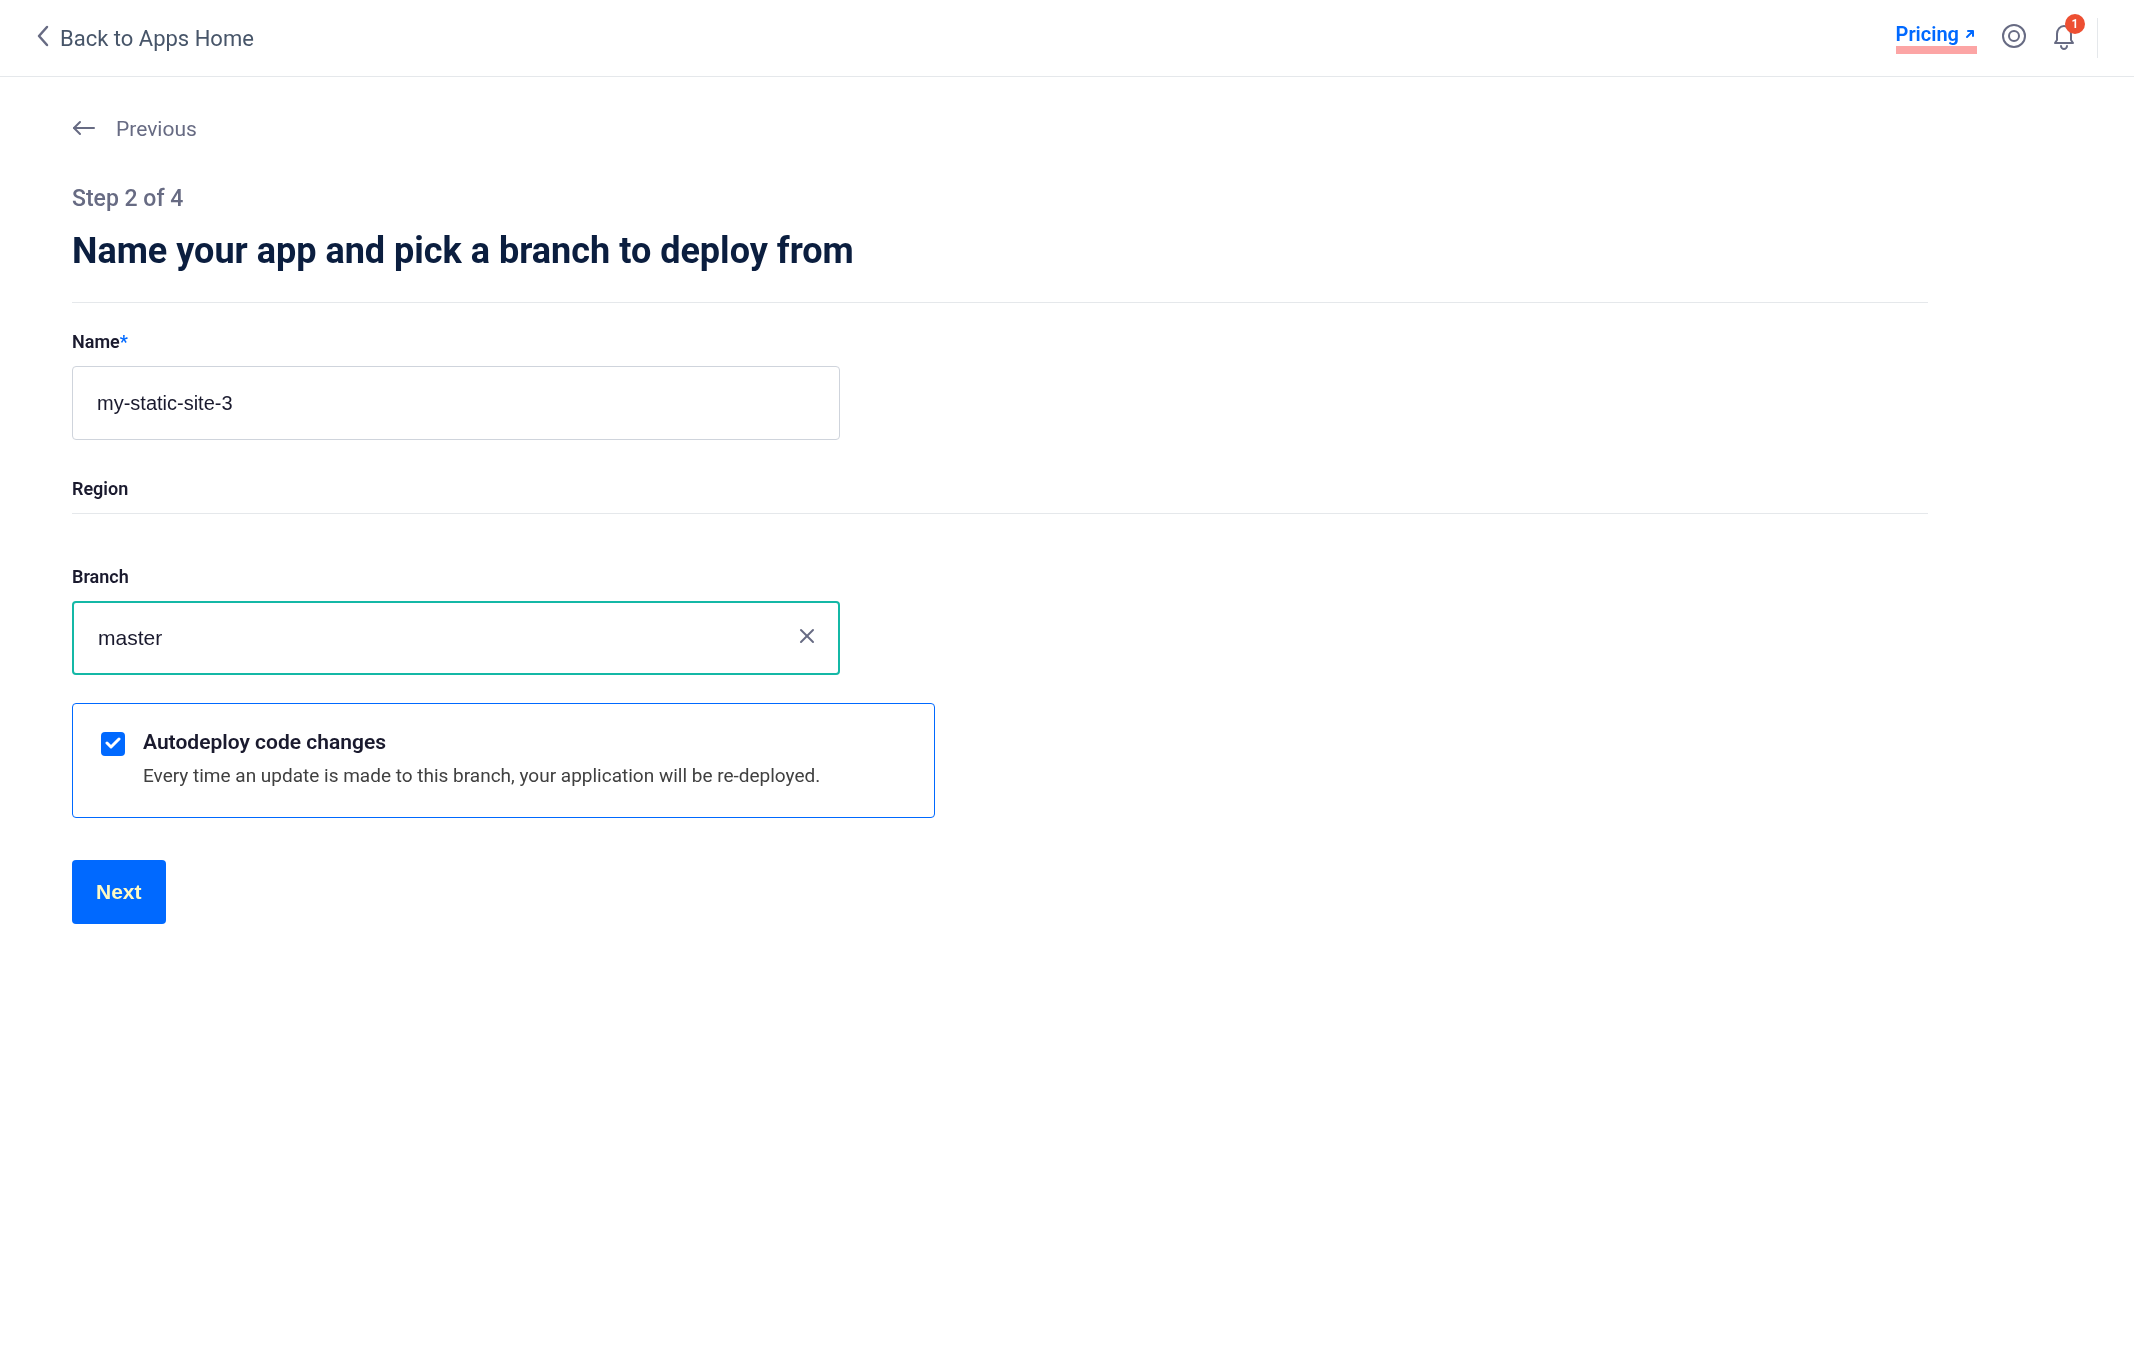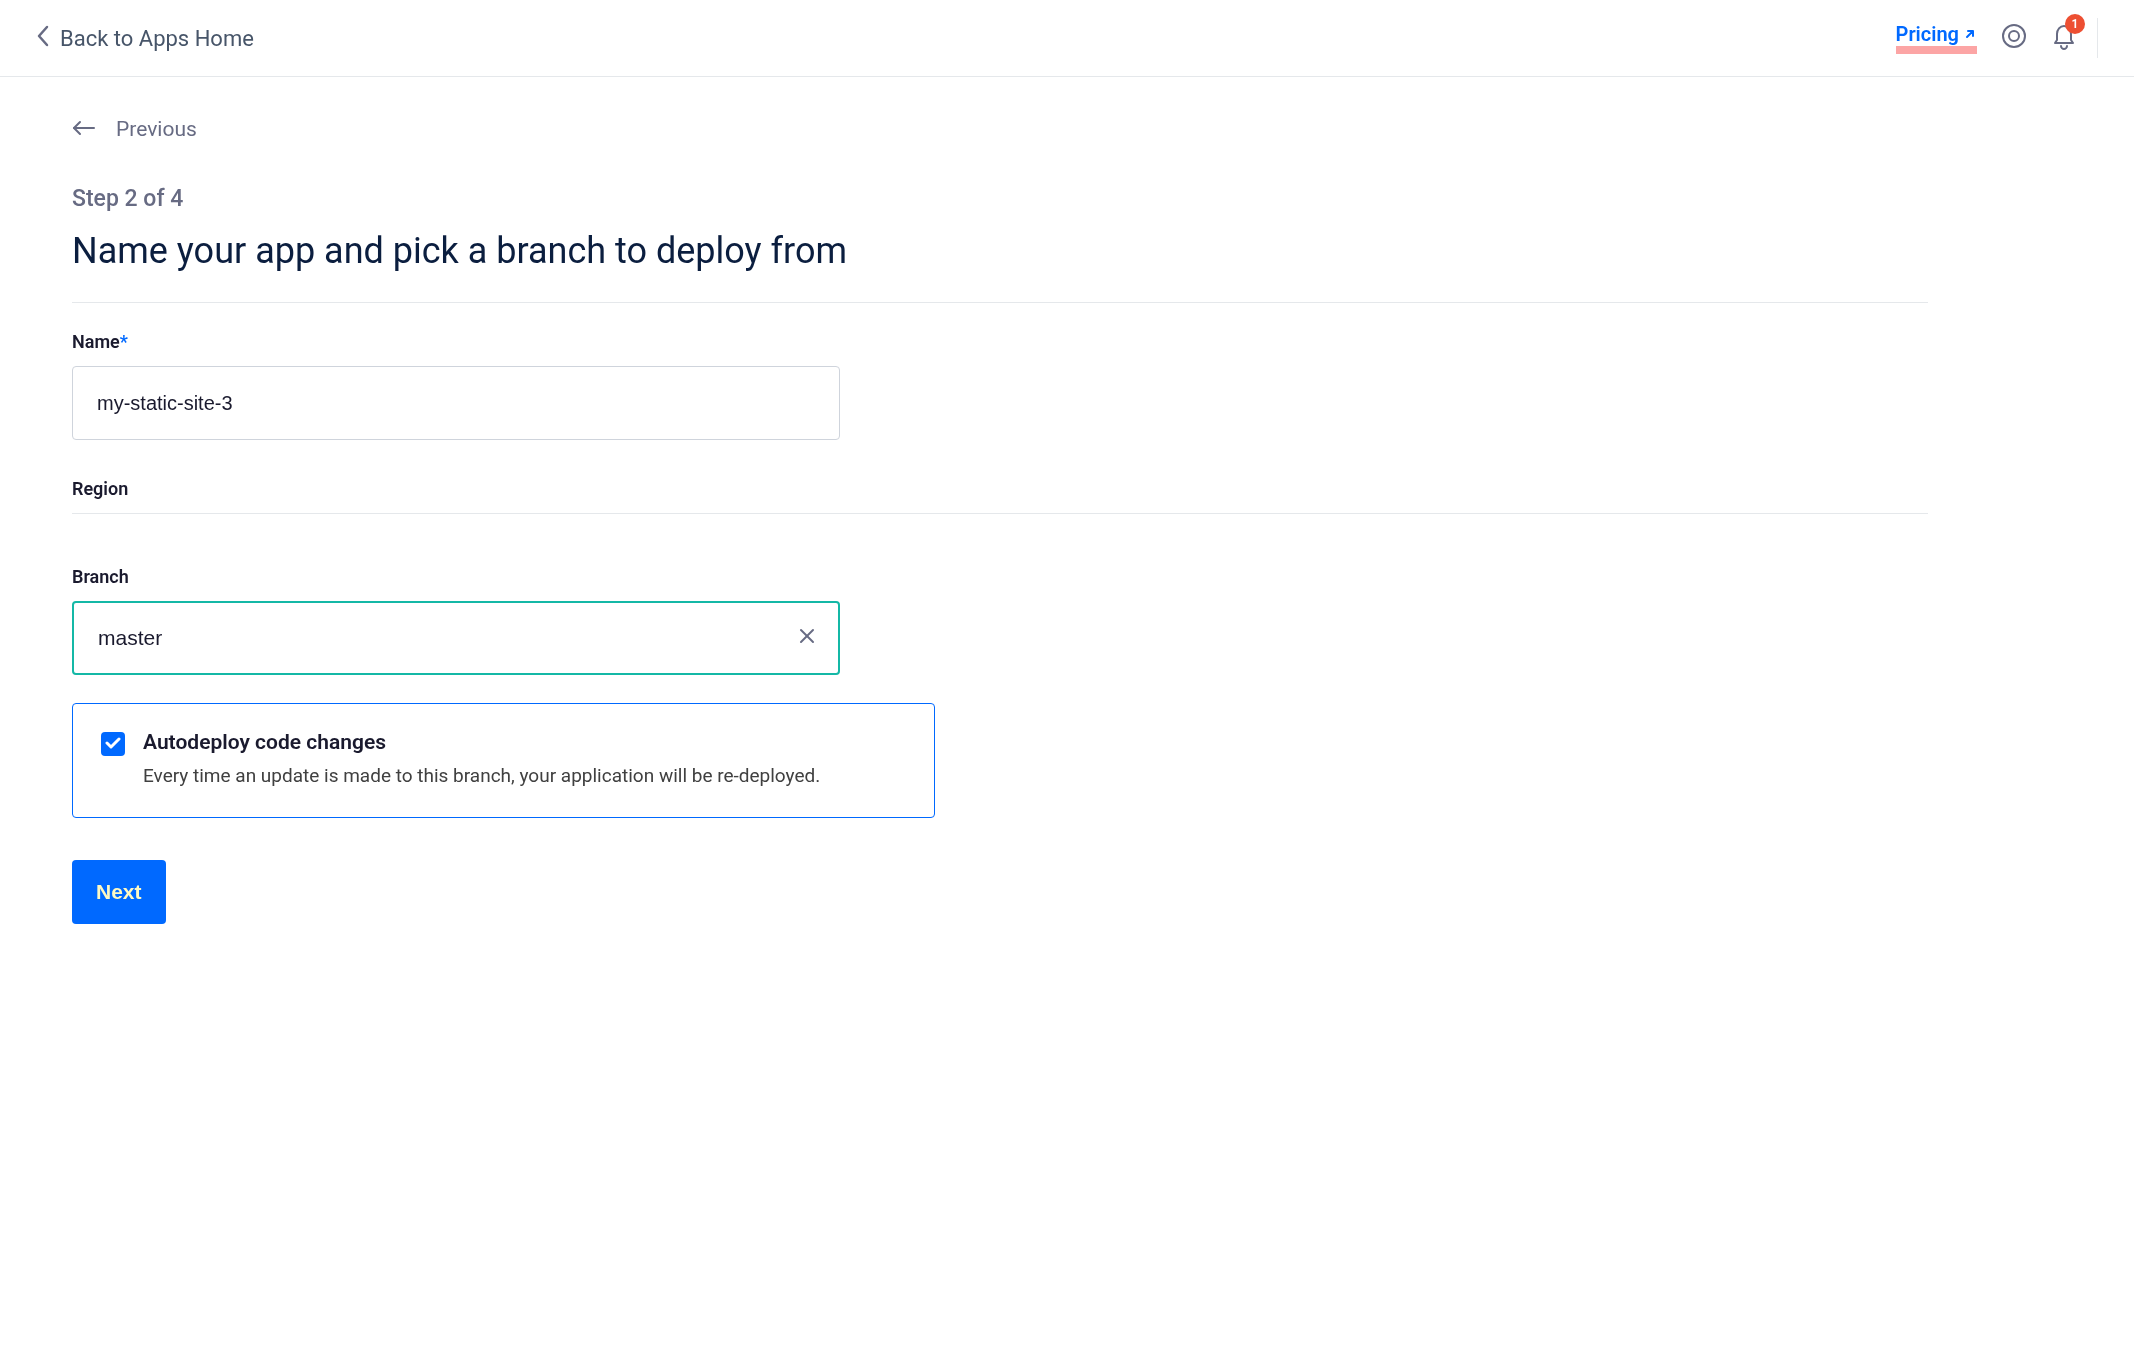--- a/index.html
+++ b/index.html
@@ -93,21 +93,21 @@
     .step-indicator {
       color: #676b83;
       font-size: 23px;
       font-weight: 500;
       margin-bottom: 18px;
     }
     
     .page-heading {
       color: #0b1e3f;
       font-size: 36px;
-      font-weight: 400;
+      font-weight: 700;
       margin-bottom: 30px;
     }
     
     .divider {
       border: none;
       border-top: 1px solid #e5e8eb;
       margin-bottom: 28px;
     }
     
     .field-label {

